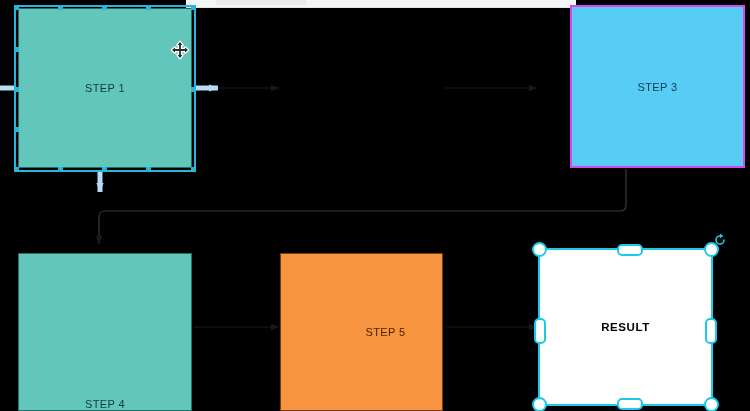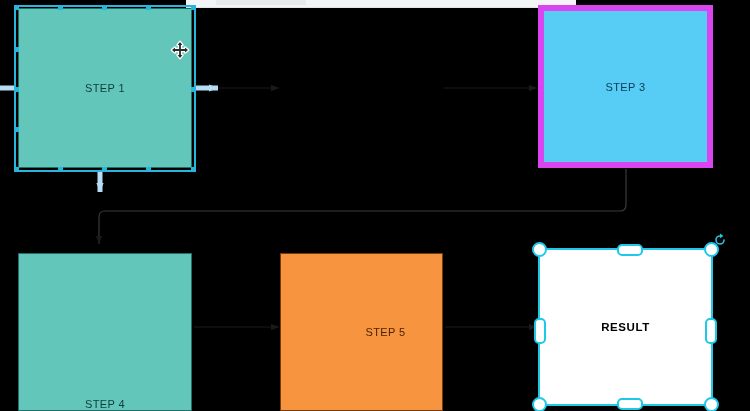--- a/index.html
+++ b/index.html
@@ -54,22 +54,23 @@
     border: 1px solid #1f6f6a;
     color: #123b38;
   }
   .shape-orange {
     background: #f7943f;
     border: 1px solid #7a3c06;
     color: #4a2403;
   }
   .shape-blue {
     background: #57ccf5;
-    border: 6px solid #d946ef;
+    border: 2px solid #d946ef;
     color: #0d3b52;
+    margin-left: 32px;
   }
   .shape-plain {
     background: #ffffff;
     border: 1px solid transparent;
     color: #000000;
     font-weight: bold;
     font-size: 11.5px;
     letter-spacing: 0.6px;
   }
 

